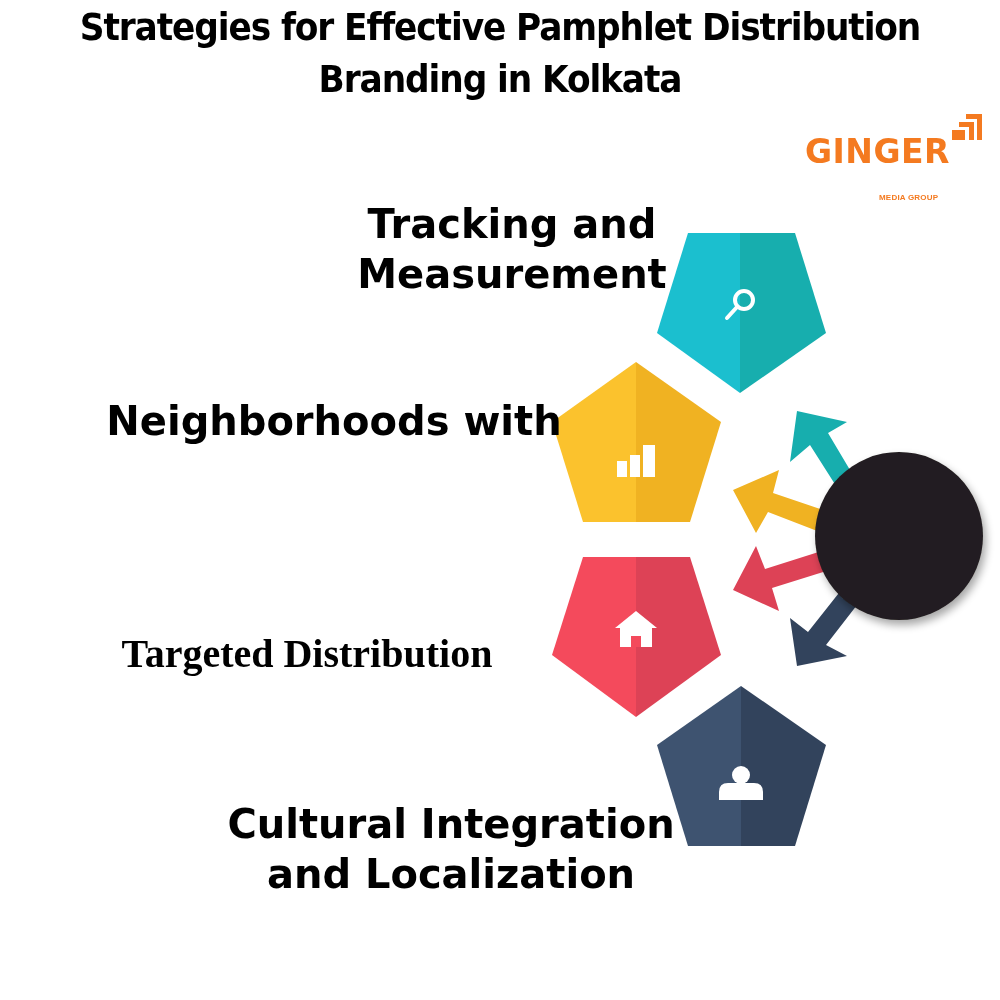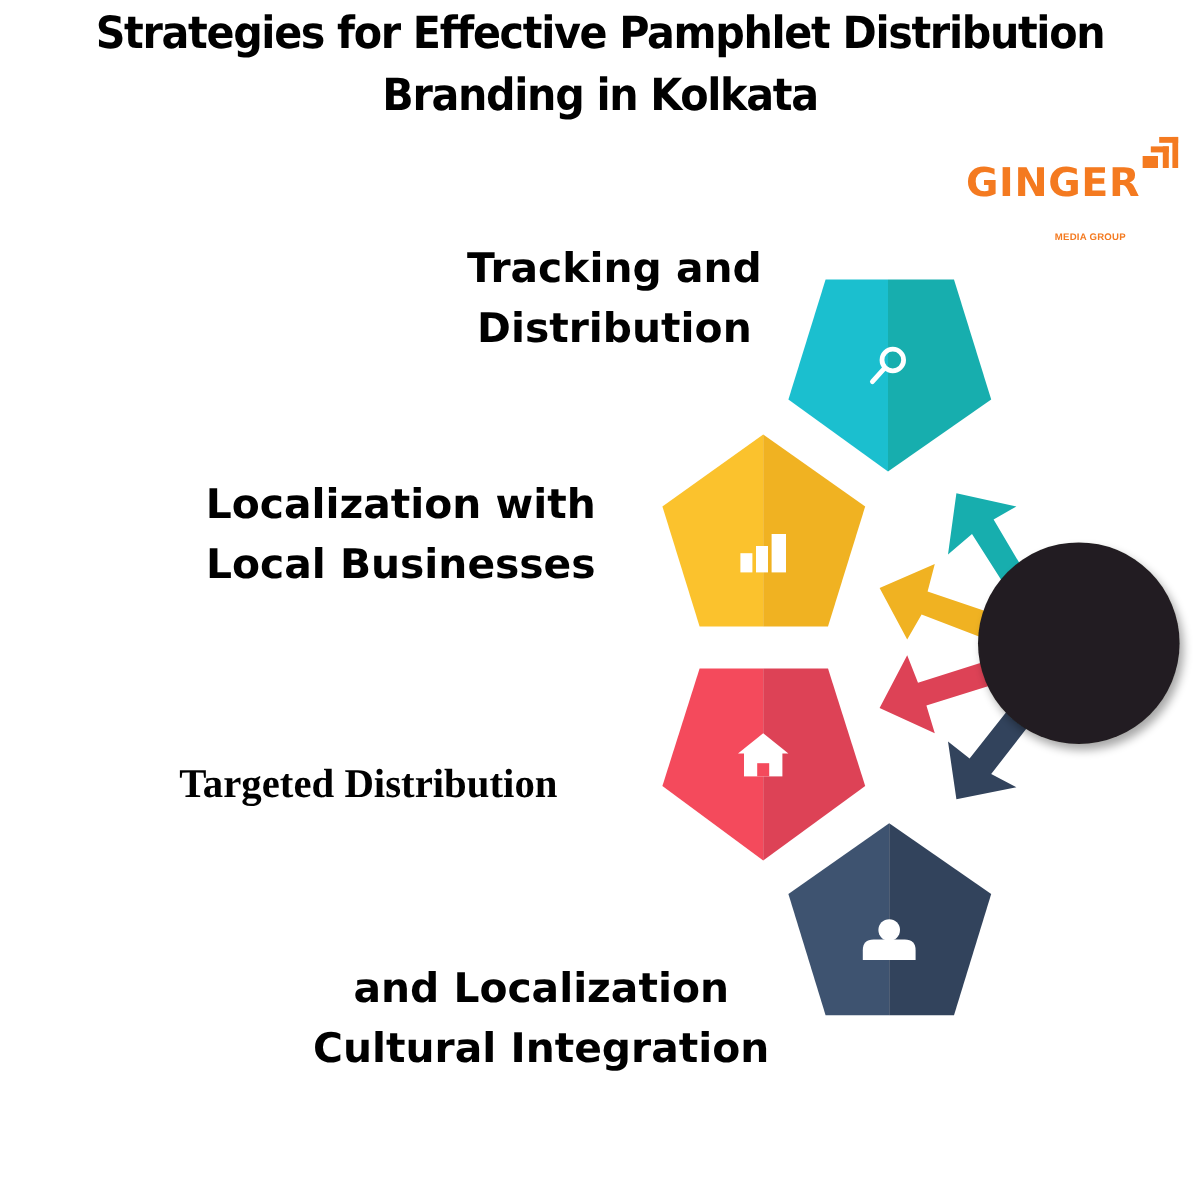--- a/index.html
+++ b/index.html
@@ -72,21 +72,21 @@
       left: 0;
       top: 0;
       width: 1000px;
       height: 1000px;
     }
     .label {
       position: absolute;
       text-align: center;
       font-family: "DejaVu Sans", sans-serif;
       font-weight: bold;
-      font-size: 34px;
+      font-size: 40px;
       line-height: 50px;
       color: #000000;
       white-space: nowrap;
       transform: translateX(-50%);
     }
     .label div { white-space: nowrap; }
   </style>
 </head>
 <body>
 
@@ -171,28 +171,27 @@
     <polygon points="741,686 826,745 795,846 741,846" fill="#32435c"></polygon>
   </g>
   <g fill="#ffffff">
     <circle cx="741" cy="775" r="9"></circle>
     <path d="M719,800 L719,792 Q719,783 728,783 L754,783 Q763,783 763,792 L763,800 Z"></path>
   </g>
 </svg>
 
 <div class="label" style="left:512px; top:199px;">
   <div>Tracking and</div>
-  <div>Distribution</div>
+  <div>Measurement</div>
 </div>
 
 <div class="label" style="left:334px; top:396px;">
-  <div>Localization with</div>
-  <div>Local Businesses</div>
+  <div>Neighborhoods with</div>
 </div>
 
 <div class="label" style="left:307px; top:629px;font-family:Liberation Serif, serif;">
   <div>Targeted Distribution</div>
 </div>
 
 <div class="label" style="left:451px; top:799px;">
+  <div>Cultural Integration</div>
   <div>and Localization</div>
-  <div>Cultural Integration</div>
 </div>
 
 </body></html>

